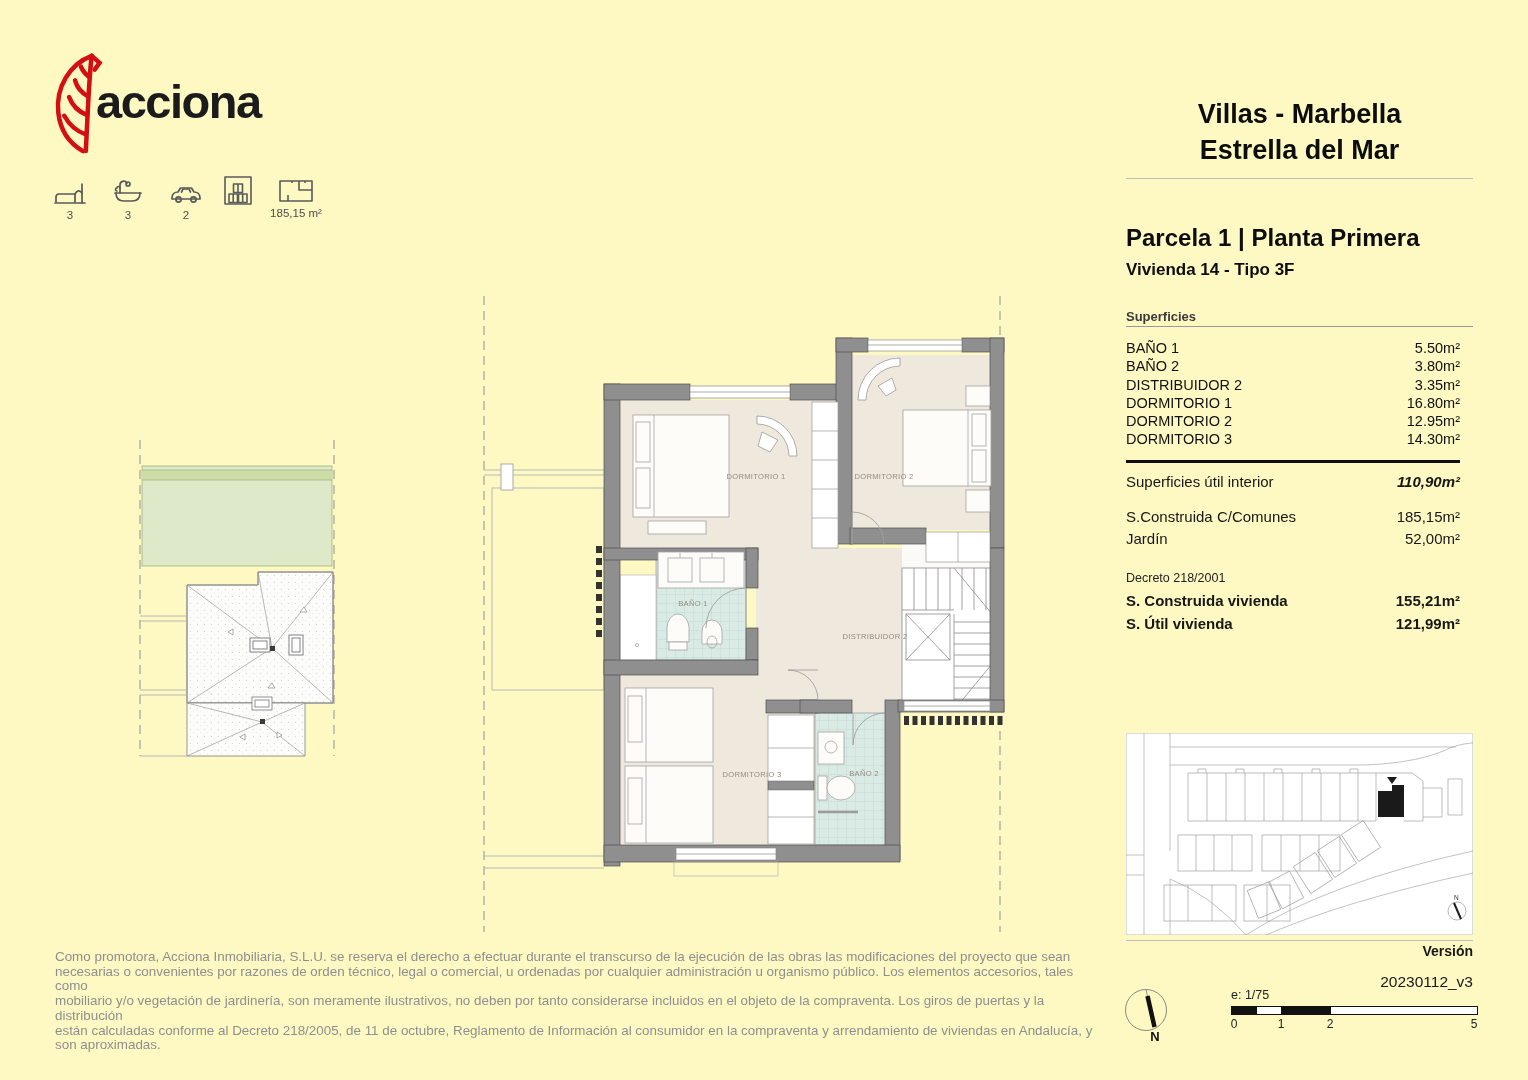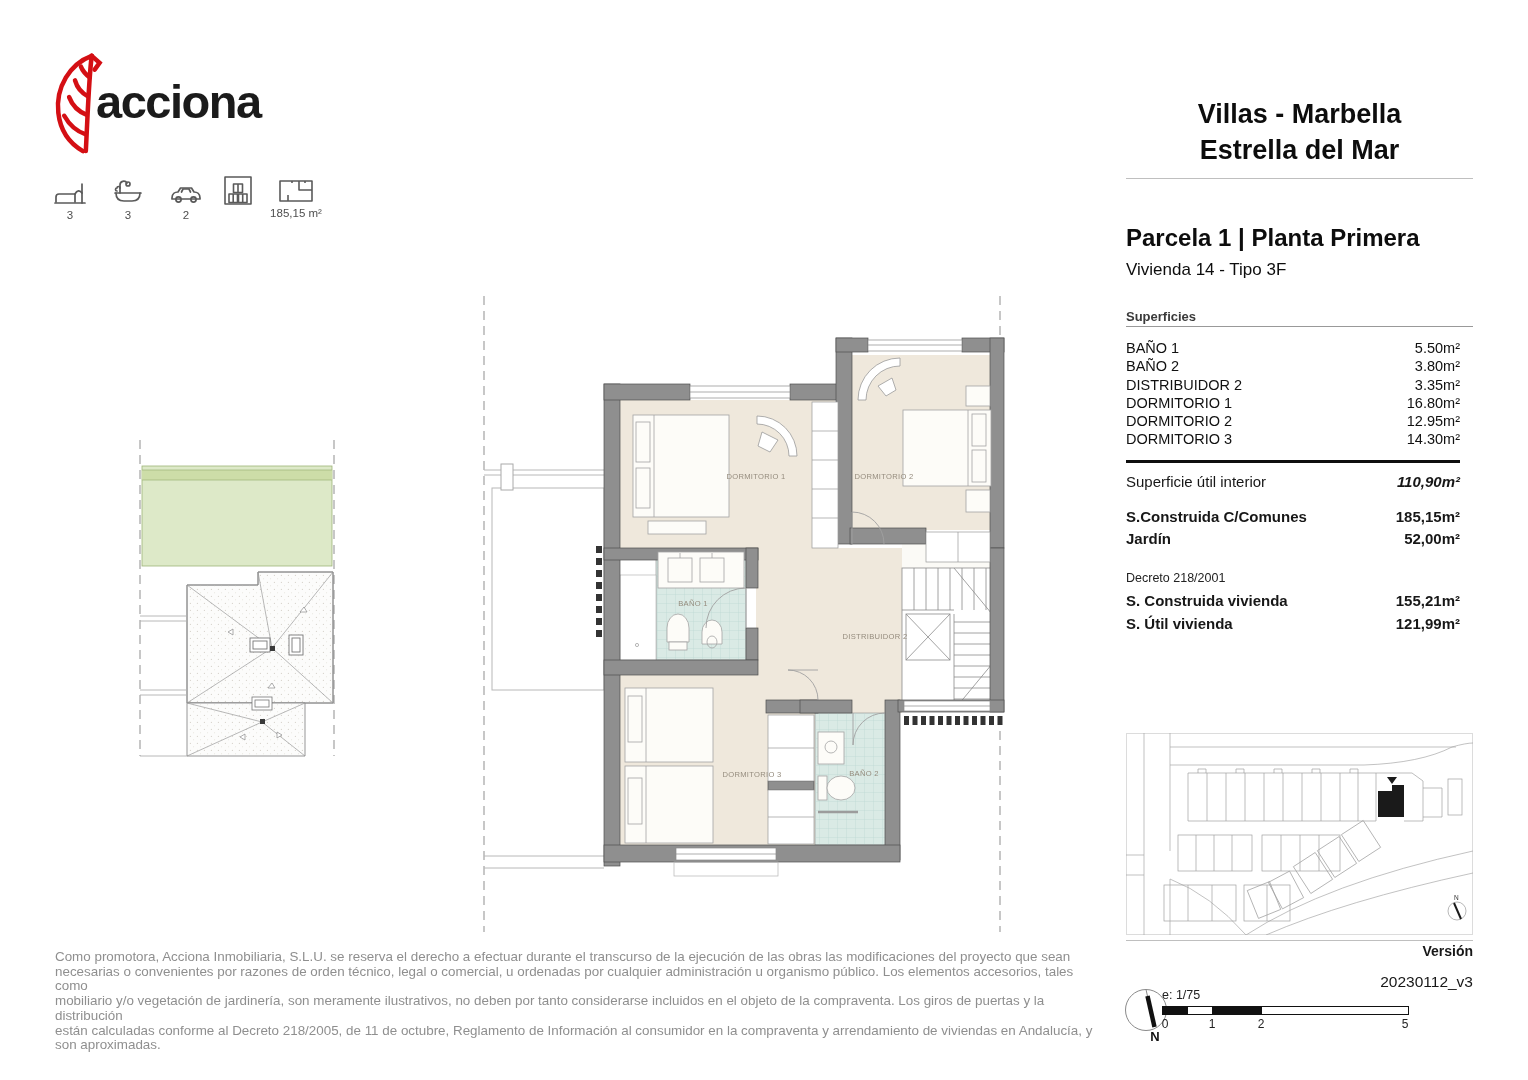--- a/index.html
+++ b/index.html
@@ -1,36 +1,36 @@
 <!DOCTYPE html>
 <html><head>
 <meta charset="utf-8">
 <style>
   html,body{margin:0;padding:0;background:#e8e8e8;}
-  #page{position:relative;width:1528px;height:1080px;background:#ffffff;overflow:hidden;
+  #page{position:relative;width:1528px;height:1080px;background:#fef9c3;overflow:hidden;
         font-family:"Liberation Sans", sans-serif;color:#171717;}
   .abs{position:absolute;}
   
   #wordmark{font-weight:bold;font-size:47px;letter-spacing:-1.5px;color:#1b1b1b;}
   
   .spec{position:absolute;width:44px;text-align:center;}
   .spec svg{display:block;margin:0 auto;}
   .spec .num{font-size:11.5px;color:#4e4e4e;margin-top:3px;white-space:nowrap;}
   
   .rp-title{width:347px;text-align:center;font-weight:bold;font-size:27px;line-height:36px;color:#0d0d0d;}
   .hline{height:0;border-top:1px solid #bfbfbf;}
   .rp-plot{font-weight:bold;font-size:24px;color:#0d0d0d;}
-  .rp-unit{font-weight:normal;font-size:17px;color:#0d0d0d;}
+  .rp-unit{font-weight:bold;font-size:17px;color:#0d0d0d;}
   .surf-head{font-size:13px;font-weight:bold;color:#3a3a3a;}
   .row{display:flex;justify-content:space-between;}
   .rooms .row{font-size:14.5px;line-height:18.3px;color:#111;}
   .thick{height:2.5px;background:#0f0f0f;}
   .interior.row{font-size:15px;}
   .interior .v{font-weight:bold;font-style:italic;}
-  .totals .row{font-size:15px;font-weight:bold;line-height:21.5px;}
+  .totals .row{font-size:15px;font-weight:normal;line-height:21.5px;}
   .decree{font-size:12.5px;color:#222;}
   .dtotals .row{font-size:15px;font-weight:bold;line-height:23px;}
   .version{width:347px;text-align:right;}
   .version .vl{font-weight:bold;font-size:14px;}
   .version .vv{font-size:15.5px;margin-top:14px;}
   
   #scalebar{width:247px;}
   #scalebar .sl{font-size:12.5px;color:#222;margin-bottom:4px;}
   #sb-track{position:relative;height:7px;border:1px solid #111;background:#fff;}
   #sb-track .seg{position:absolute;top:0;height:7px;background:#111;}
@@ -375,21 +375,21 @@
       </div>
     <div class="row">
         <span>DORMITORIO 3</span>
         <span>14.30m²</span>
       </div>
   </div>
 
   <div class="abs thick" style="left:1126px;top:460px;width:334px;"></div>
 
   <div class="abs interior row" style="left:1126px;top:473px;width:334px;">
-    <span>Superficie útil interior</span>
+    <span>Superficies útil interior</span>
     <span class="v">110,90m²</span>
   </div>
 
   <div class="abs totals" style="left:1126px;top:506px;width:334px;">
     <div class="row">
         <span>S.Construida C/Comunes</span>
         <span>185,15m²</span>
       </div>
     <div class="row">
         <span>Jardín</span>
@@ -459,21 +459,21 @@
     <div class="vv">20230112_v3</div>
   </div>
 
   <svg class="abs" style="left:1118px;top:982px;" width="70" height="68" viewBox="0 0 70 68">
     <circle cx="28" cy="28" r="20.5" fill="none" stroke="#8a8a8a" stroke-width="1"></circle>
     <path d="M28 7.5 L36.5 45" stroke="#8a8a8a" stroke-width="1" fill="none"></path>
     <path d="M29.5 14 L36.5 45" stroke="#111" stroke-width="4.5" fill="none"></path>
     <text x="37" y="59" font-size="13" font-weight="bold" text-anchor="middle" fill="#111">N</text>
   </svg>
 
-  <div class="abs" id="scalebar" style="left:1162px;top:988px;">
+  <div class="abs" id="scalebar" style="left:1231px;top:988px;">
     <div class="sl">e: 1/75</div>
     <div id="sb-track">
       <div class="seg" style="left:0;width:25px;"></div>
       <div class="seg" style="left:49px;width:50px;"></div>
     </div>
     <div class="sb-ticks">
       <span style="left:3px;">0</span>
       <span style="left:50px;">1</span>
       <span style="left:99px;">2</span>
       <span style="left:243px;">5</span>

